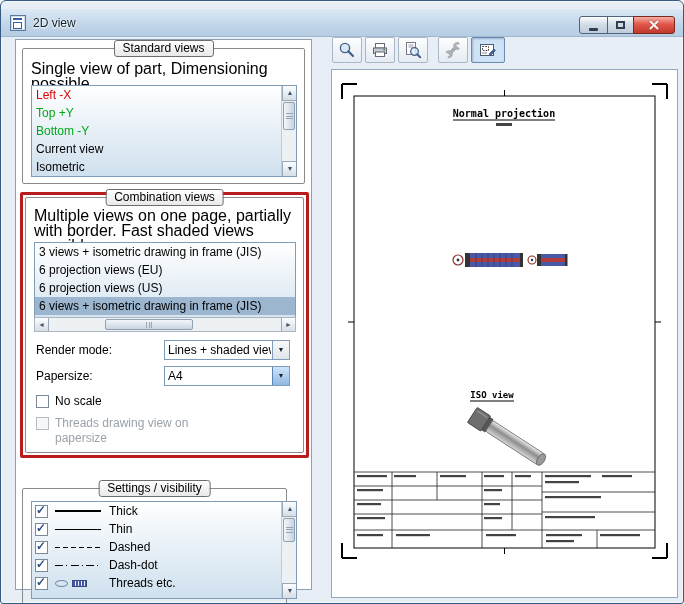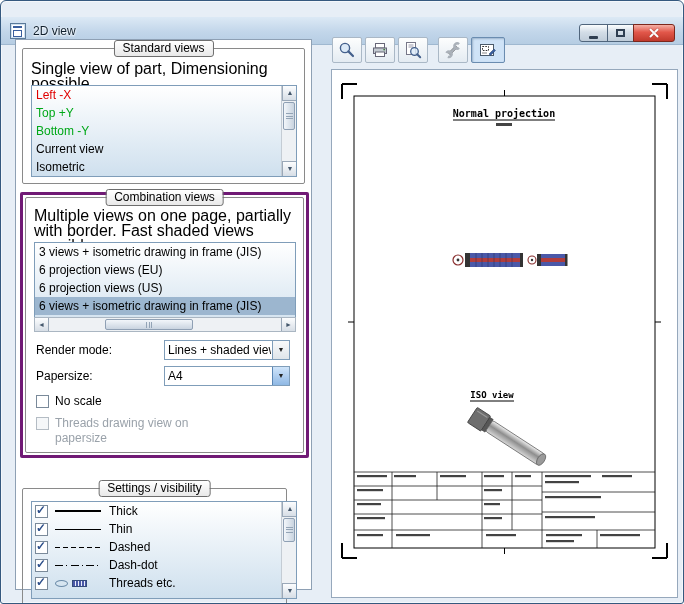--- a/index.html
+++ b/index.html
@@ -4,21 +4,21 @@
 <style>
   html,body{margin:0;padding:0;background:#fff;}
   *{box-sizing:border-box;}
   body{font-family:"Liberation Sans",sans-serif;font-size:12px;color:#000;}
 
   .window{position:relative;width:684px;height:604px;background:#e7eef6;
     border:1px solid #35597f;border-radius:6px 6px 3px 3px;overflow:hidden;
     box-shadow:inset 0 0 0 1px rgba(255,255,255,.55);}
 
   
-  .titlebar{position:absolute;left:0;top:16px;width:100%;height:28px;
+  .titlebar{position:absolute;left:0;top:8px;width:100%;height:28px;
     background:linear-gradient(#dcE9f5,#c2d6ea 55%,#b6cde3);border-bottom:1px solid #9fb8d0;}
   .app-icon{position:absolute;left:9px;top:6px;width:16px;height:16px;background:#fff;
     border:1px solid #5a7a9a;box-shadow:inset 0 0 0 1px #cfe0f0;}
   .app-icon:before{content:"";position:absolute;left:2px;top:2px;width:9px;height:2px;background:#3a5f9e;}
   .app-icon:after{content:"";position:absolute;left:2px;top:6px;width:7px;height:5px;border:1px solid #3a5f9e;}
   .title-text{position:absolute;left:32px;top:7px;font-size:12px;color:#10202e;
     text-shadow:0 0 3px #fff,0 1px 2px #fff;}
   .win-btns{position:absolute;right:8px;top:7px;display:flex;}
   .win-btn{height:18px;border:1px solid #50657c;display:flex;align-items:center;justify-content:center;
     margin-left:-1px;background:linear-gradient(#fbfdfe,#d3dde7 45%,#bfccd9);cursor:default;}
@@ -37,21 +37,21 @@
   
   .left-panel{position:absolute;left:14px;top:38px;width:297px;height:551px;background:#fff;
     border:1px solid #8ea0b4;}
   .groupbox{position:absolute;border:1px solid #8a8a8a;border-radius:2px;}
   .grp-chip{position:absolute;top:-9px;left:50%;transform:translateX(-50%);height:17px;line-height:15px;
     padding:0 8px;background:linear-gradient(#ffffff,#e9e9e9);border:1px solid #6e6e6e;border-radius:3px;
     white-space:nowrap;font-size:12px;}
   .grp-desc{position:absolute;left:8px;font-size:16px;line-height:15px;}
 
   .grp-std{left:6px;top:8px;width:283px;height:136px;}
-  .grp-red-wrap{position:absolute;left:4px;top:152px;width:289px;height:266px;border:3px solid #701a75;border-radius:2px;}
+  .grp-red-wrap{position:absolute;left:4px;top:152px;width:289px;height:266px;border:3px solid #b91c1c;border-radius:2px;}
   .grp-combo{position:absolute;left:2px;top:2px;right:2px;bottom:2px;border:1px solid #8a8a8a;border-radius:2px;}
   .grp-set{left:6px;top:448px;width:265px;height:122px;}
 
   .listbox{position:absolute;border:1px solid #7f9db9;background:linear-gradient(#ffffff,#cfe0ee);overflow:hidden;}
   .lb-row{height:18px;line-height:18px;padding-left:4px;white-space:nowrap;}
   .lb-row.selected{background:#9cb6cf;}
 
   .std-list{left:8px;top:36px;width:266px;height:92px;}
   .combo-list{left:8px;top:44px;width:262px;height:88px;}
   .set-list{left:8px;top:12px;width:266px;height:98px;}

